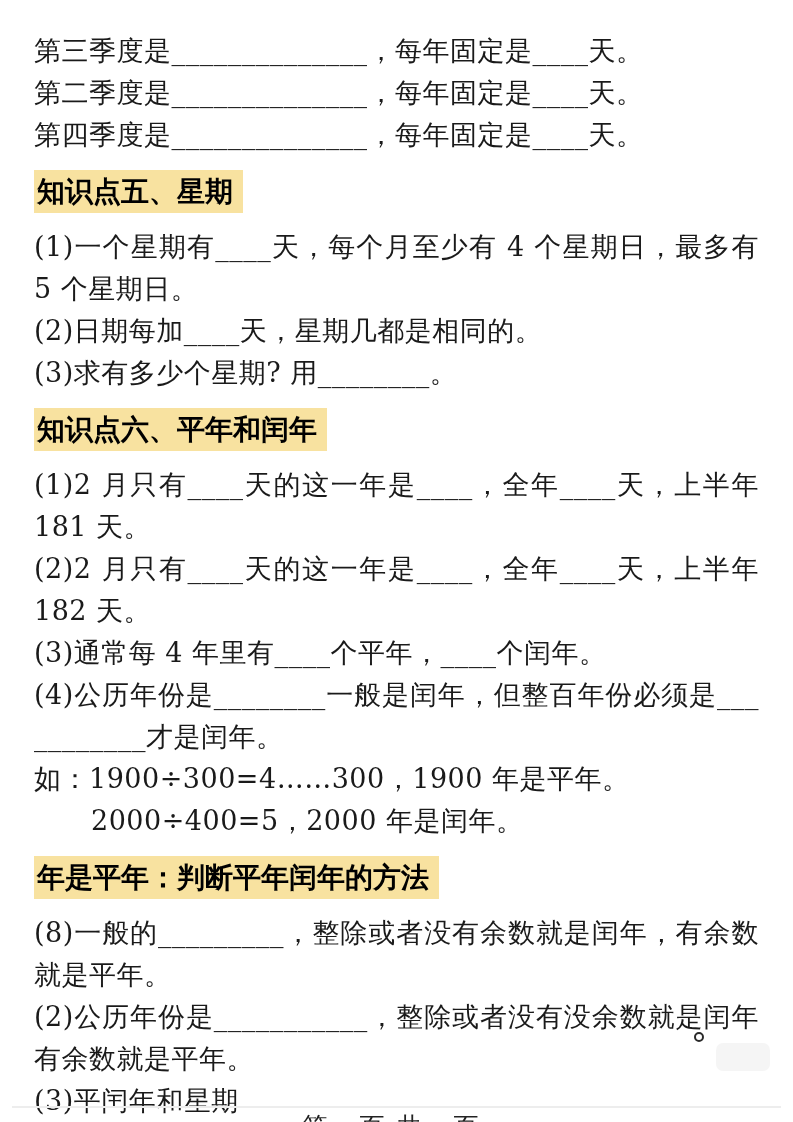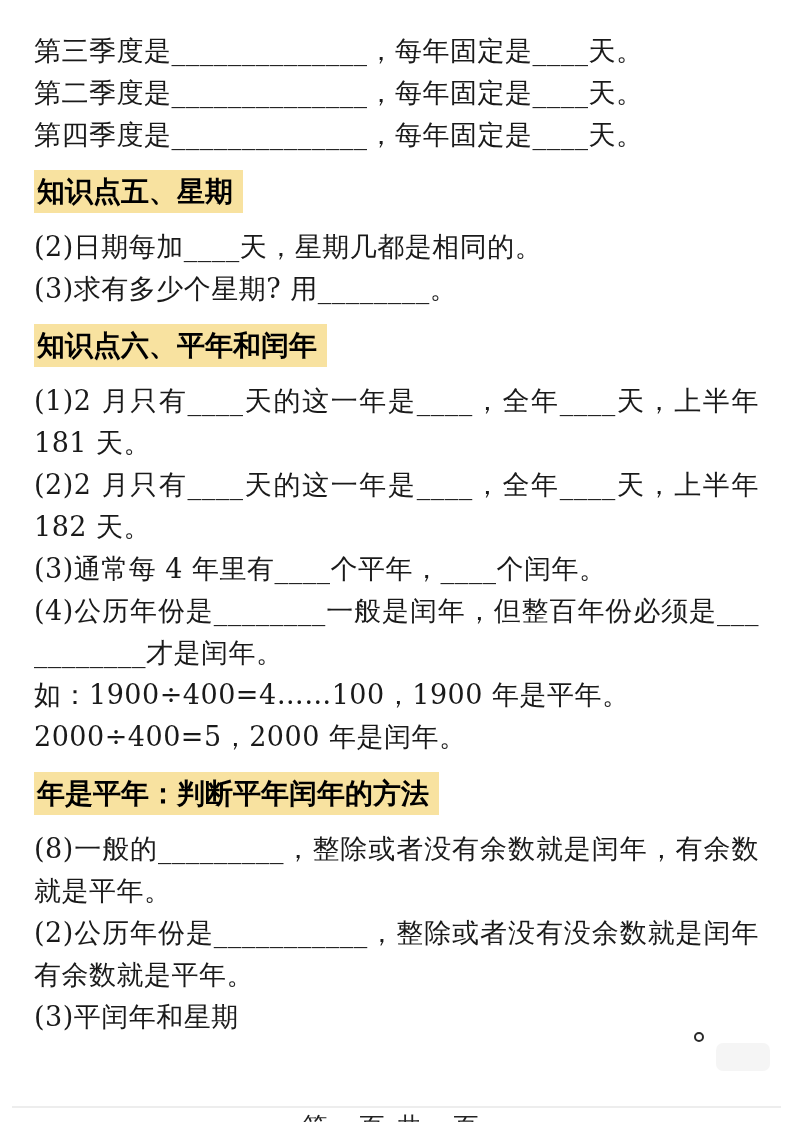--- a/index.html
+++ b/index.html
@@ -33,20 +33,21 @@
   }
   .section-title .hl {
     background: #F8E2A0;
     font-family: "DejaVu Sans", "Liberation Sans", sans-serif;
     font-weight: 700;
     font-size: 28px;
     color: #000000;
     padding: 5px 10px 5px 3px;
   }
   .example-indent {
+    margin-left: 57px;
   }
   .footer {
     position: absolute;
     top: 1110px;
     left: 0;
     width: 100%;
     text-align: center;
     font-size: 25px;
     letter-spacing: 12px;
     color: #222222;
@@ -84,31 +85,32 @@
 
 <div class="page">
 
   <p class="text-line">第三季度是______________，每年固定是____天。</p>
   <p class="text-line">第二季度是______________，每年固定是____天。</p>
   <p class="text-line">第四季度是______________，每年固定是____天。</p>
 
   <div class="section-title">
     <span class="hl">知识点五、星期</span>
   </div>
+  <p class="text-line">(1)一个星期有____天，每个月至少有 4 个星期日，最多有 5 个星期日。</p>
   <p class="text-line">(2)日期每加____天，星期几都是相同的。</p>
   <p class="text-line">(3)求有多少个星期? 用________。</p>
 
   <div class="section-title">
     <span class="hl">知识点六、平年和闰年</span>
   </div>
   <p class="text-line">(1)2 月只有____天的这一年是____，全年____天，上半年 181 天。</p>
   <p class="text-line">(2)2 月只有____天的这一年是____，全年____天，上半年 182 天。</p>
   <p class="text-line">(3)通常每 4 年里有____个平年，____个闰年。</p>
   <p class="text-line">(4)公历年份是________一般是闰年，但整百年份必须是___________才是闰年。</p>
-  <p class="text-line">如：1900÷400=4……100，1900 年是平年。</p>
+  <p class="text-line">如：1900÷300=4……300，1900 年是平年。</p>
   <p class="text-line example-indent">2000÷400=5，2000 年是闰年。</p>
 
   <div class="section-title">
     <span class="hl">年是平年：判断平年闰年的方法</span>
   </div>
   <p class="text-line">(8)一般的_________，整除或者没有余数就是闰年，有余数就是平年。</p>
   <p class="text-line">(2)公历年份是___________，整除或者没有没余数就是闰年有余数就是平年。</p>
   <p class="text-line">(3)平闰年和星期</p>
 
   <div class="watermark-dot"></div>

